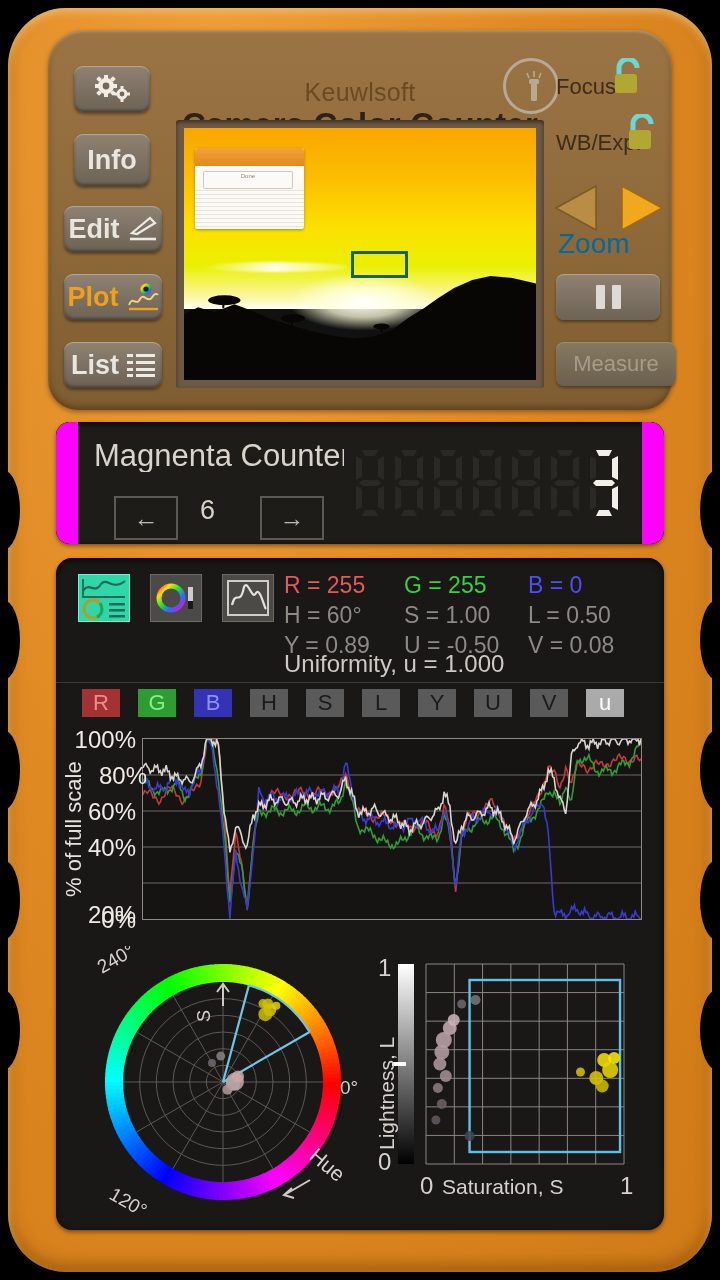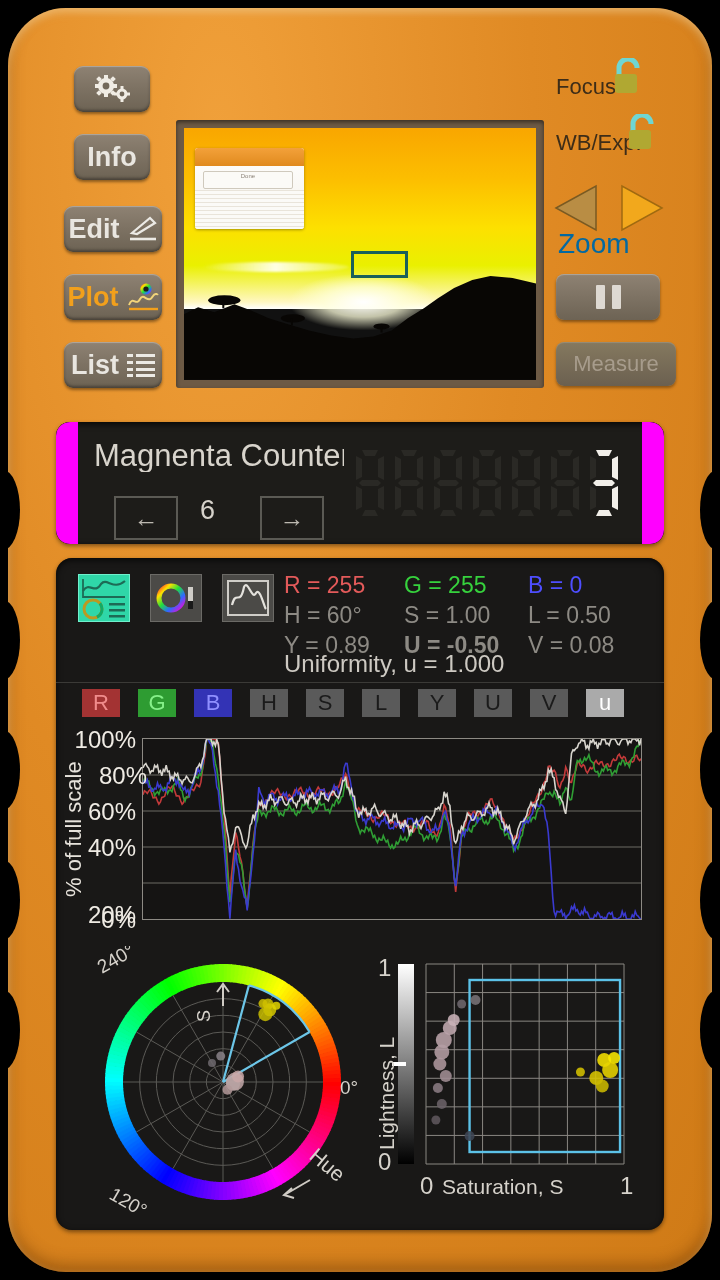--- a/index.html
+++ b/index.html
@@ -37,21 +37,21 @@
 
   
   .btn{position:absolute;background:linear-gradient(180deg,#8e8273 0%,#7d7263 48%,#6d6354 100%);
     border-radius:9px;color:#e9e6e0;
     box-shadow: inset 0 1px 1px rgba(255,255,255,.33),
                 inset 0 -2px 3px rgba(0,0,0,.35),
                 0 2px 3px rgba(0,0,0,.4);
     display:flex;align-items:center;justify-content:center;gap:8px;
     font-size:27px;font-weight:600;}
   .btn-gear{left:74px;top:66px;width:76px;height:46px;}
-  .btn-info{left:74px;top:134px;width:76px;height:46px;}
+  .btn-info{left:74px;top:134px;width:76px;height:52px;}
   .btn-edit{left:64px;top:206px;width:98px;height:46px;}
   .btn-plot{left:64px;top:274px;width:98px;height:46px;color:#f2a01c;}
   .btn-list{left:64px;top:342px;width:98px;height:46px;}
 
   
   .preview-frame{position:absolute;left:176px;top:120px;width:368px;height:268px;
      background:#6d5a45;border-radius:3px;padding:8px;box-sizing:border-box;
      box-shadow:inset 0 2px 4px rgba(0,0,0,.5);}
   .preview{position:relative;width:100%;height:100%;overflow:hidden;background:#111;}
   .sky{position:absolute;left:0;top:0;right:0;height:72%;
@@ -142,20 +142,32 @@
   <div class="scallop" style="left:-14px;top:600px;width:34px;height:80px;"></div>
   <div class="scallop" style="left:-14px;top:730px;width:34px;height:80px;"></div>
   <div class="scallop" style="left:-14px;top:860px;width:34px;height:80px;"></div>
   <div class="scallop" style="left:-14px;top:990px;width:34px;height:80px;"></div>
   <div class="scallop" style="left:700px;top:470px;width:34px;height:80px;"></div>
   <div class="scallop" style="left:700px;top:600px;width:34px;height:80px;"></div>
   <div class="scallop" style="left:700px;top:730px;width:34px;height:80px;"></div>
   <div class="scallop" style="left:700px;top:860px;width:34px;height:80px;"></div>
   <div class="scallop" style="left:700px;top:990px;width:34px;height:80px;"></div>
 
+  <div class="panel-top">
+    <div class="brand">Keuwlsoft</div>
+    <div class="apptitle">Camera Color Counter</div>
+
+    <div class="torch">
+      <svg width="30" height="34" viewBox="0 0 30 34">
+        <rect x="12" y="12" width="6" height="18" rx="1.5" fill="#b7a995"></rect>
+        <rect x="10" y="8" width="10" height="5" rx="1.5" fill="#b7a995"></rect>
+        <path d="M8 2 L10 7 M15 0 L15 6 M22 2 L20 7" stroke="#b7a995" stroke-width="1.6" fill="none"></path>
+      </svg>
+    </div>
+  </div>
 
   <div class="btn btn-gear">
     <svg width="42" height="30" viewBox="0 0 42 30">
       <g fill="#f0ece4">
         <circle cx="15" cy="12" r="8"></circle>
         <g>
             <rect x="13" y="1" width="4" height="5"></rect>
             <rect x="13" y="18" width="4" height="5"></rect>
            <rect x="4" y="10" width="5" height="4"></rect>
             <rect x="21" y="10" width="5" height="4"></rect>
@@ -392,21 +404,21 @@
     </div>
 
 
     <div class="val" style="left:228px;top:14px;color:#e35a5a;">R = 255</div>
     <div class="val" style="left:348px;top:14px;color:#36d23d;">G = 255</div>
     <div class="val" style="left:472px;top:14px;color:#4e4eff;">B = 0</div>
     <div class="val" style="left:228px;top:44px;color:#8d8a84;">H = 60°</div>
     <div class="val" style="left:348px;top:44px;color:#8d8a84;">S = 1.00</div>
     <div class="val" style="left:472px;top:44px;color:#8d8a84;">L = 0.50</div>
     <div class="val" style="left:228px;top:74px;color:#8d8a84;">Y = 0.89</div>
-    <div class="val" style="left:348px;top:74px;color:#8d8a84;font-weight:bold;">U = -0.50</div>
+    <div class="val" style="left:348px;top:74px;color:#8d8a84;">U = -0.50</div>
     <div class="val" style="left:472px;top:74px;color:#8d8a84;">V = 0.08</div>
     <div class="unif" style="top:92px;">Uniformity, u = 1.000</div>
 
     <div class="hsep"></div>
     <div class="chiprow" id="chiprow">
         <div class="chip" style="background: rgb(163, 51, 51); color: rgb(240, 139, 139);">R</div>
         <div class="chip" style="background: rgb(46, 156, 50); color: rgb(134, 240, 138);">G</div>
         <div class="chip" style="background: rgb(51, 51, 181); color: rgb(143, 143, 255);">B</div>
         <div class="chip" style="background: rgb(90, 90, 90); color: rgb(27, 27, 27);">H</div>
         <div class="chip" style="background: rgb(90, 90, 90); color: rgb(27, 27, 27);">S</div>

